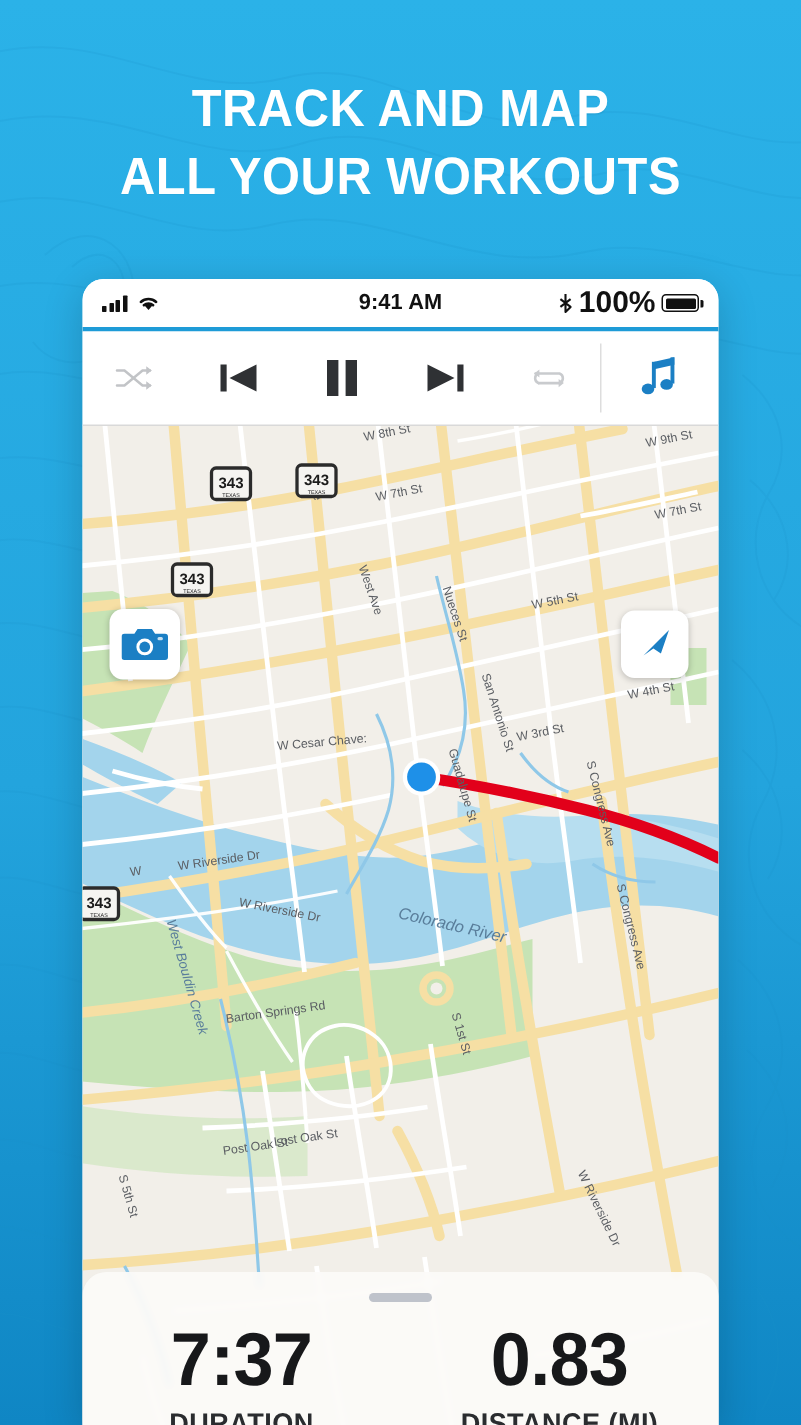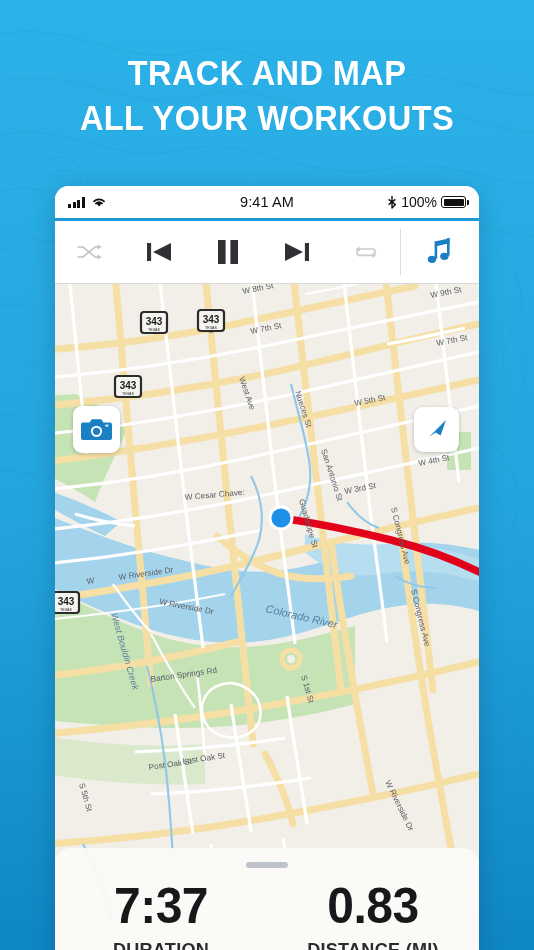--- a/index.html
+++ b/index.html
@@ -50,24 +50,24 @@
   }
   #sb-left{ display:flex; align-items:flex-end; gap:6px; }
   .bars{ display:flex; align-items:flex-end; gap:1.5px; height:11px; }
   .bars i{ display:block; width:3px; background:#111; border-radius:.5px; }
   .bars i:nth-child(1){ height:4px }
   .bars i:nth-child(2){ height:6px }
   .bars i:nth-child(3){ height:8.5px }
   .bars i:nth-child(4){ height:11px }
   #sb-time{
     position:absolute; left:0; width:100%; text-align:center;
-    font-size:14.5px; font-weight:normal; letter-spacing:.1px;
+    font-size:14.5px; font-weight:bold; letter-spacing:.1px;
   }
   #sb-right{ margin-left:auto; display:flex; align-items:center; gap:4px; }
-  #sb-pct{ font-size:14px; font-weight:normal; }
+  #sb-pct{ font-size:20px; font-weight:bold; }
   .batt{ width:25px; height:12px; border:1.6px solid #111; border-radius:3px; position:relative; }
   .batt::after{ content:""; position:absolute; right:-4px; top:3.2px; width:2px; height:5px; background:#111; border-radius:0 1px 1px 0;}
   .batt i{ position:absolute; inset:1.5px; background:#111; border-radius:1px; }
 
   
   #sb-rule{ height:3px; background:#1E9BD7; }
 
   
   #mediabar{
     height:63px; background:#fff;

